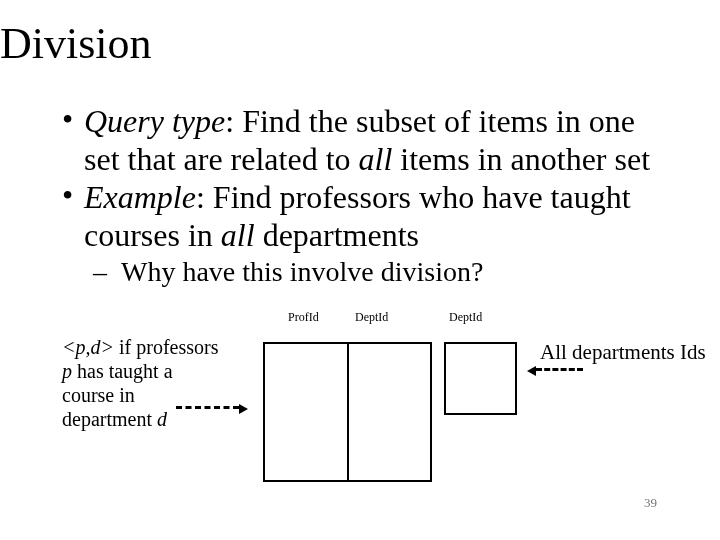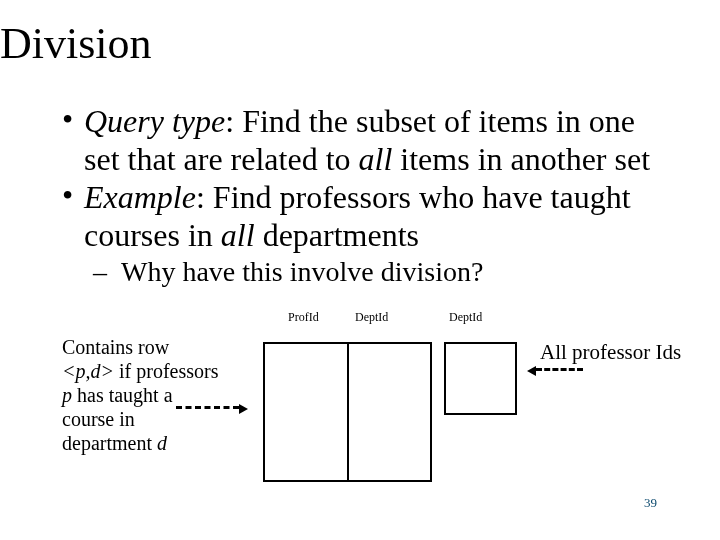--- a/index.html
+++ b/index.html
@@ -59,21 +59,21 @@
     border-left:9px solid #000000; border-top:5px solid transparent; border-bottom:5px solid transparent;
   }
   .arrow-left { left:527px; top:366px; width:56px; }
   .arrow-left .shaft { position:absolute; left:9px; right:0; top:2px; border-top:3px dashed #000000; }
   .arrow-left .head {
     position:absolute; left:0; top:0; width:0; height:0;
     border-right:9px solid #000000; border-top:5px solid transparent; border-bottom:5px solid transparent;
   }
 
   .page-number {
-    position:absolute; left:644px; top:495px; font-size:13px; color:#0c4a6e;
+    position:absolute; left:644px; top:495px; font-size:13px; color:#737373;
   }
 </style>
 </head>
 <body>
 
 <div class="slide">
 
   <div class="title">Division</div>
 
   <div class="bullets">
@@ -100,34 +100,33 @@
   <span class="tbl-label lbl-deptid">DeptId</span>
   <span class="tbl-label lbl-deptid2">DeptId</span>
 
   <div class="big-table">
     <div class="divider"></div>
   </div>
 
   <div class="small-table"></div>
 
   <div class="ann-left">
-    <div class="line"><span>Contains row</span></div>
     <div class="line"><span class="it">&lt;p,d&gt;</span><span> if professors</span></div>
     <div class="line"><span class="it">p</span><span> has taught a</span></div>
     <div class="line"><span>course in</span></div>
     <div class="line"><span>department </span><span class="it">d</span></div>
   </div>
 
   <div class="arrow arrow-right">
     <div class="shaft"></div>
     <div class="head"></div>
   </div>
 
   <div class="arrow arrow-left">
     <div class="shaft"></div>
     <div class="head"></div>
   </div>
 
-  <div class="ann-right">All professor Ids</div>
+  <div class="ann-right">All departments Ids</div>
 
   <div class="page-number">39</div>
 
 </div>
 
 </body></html>

